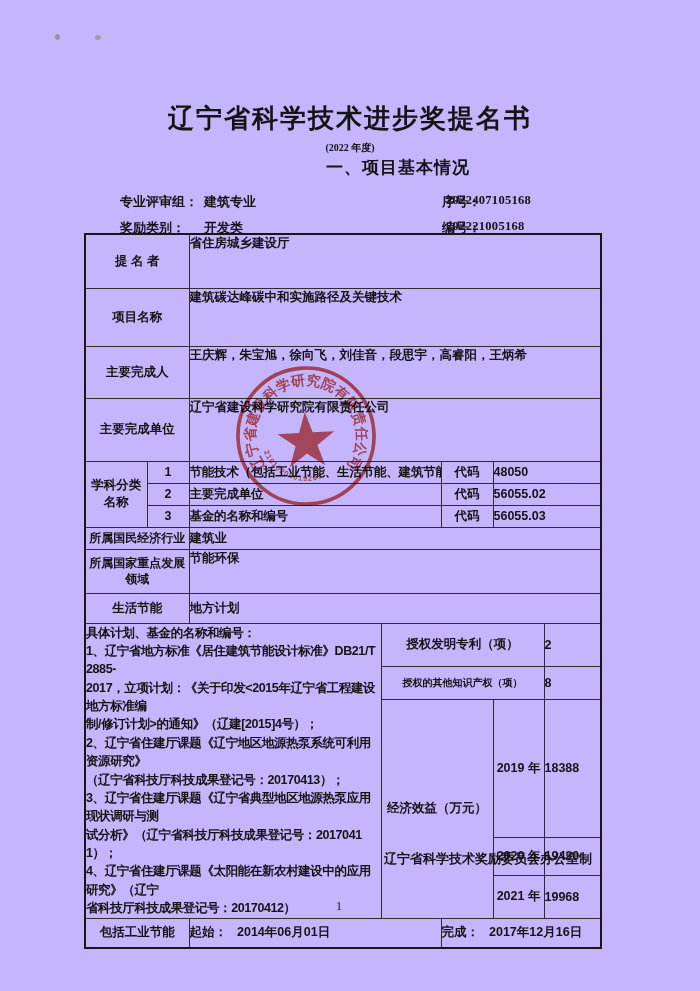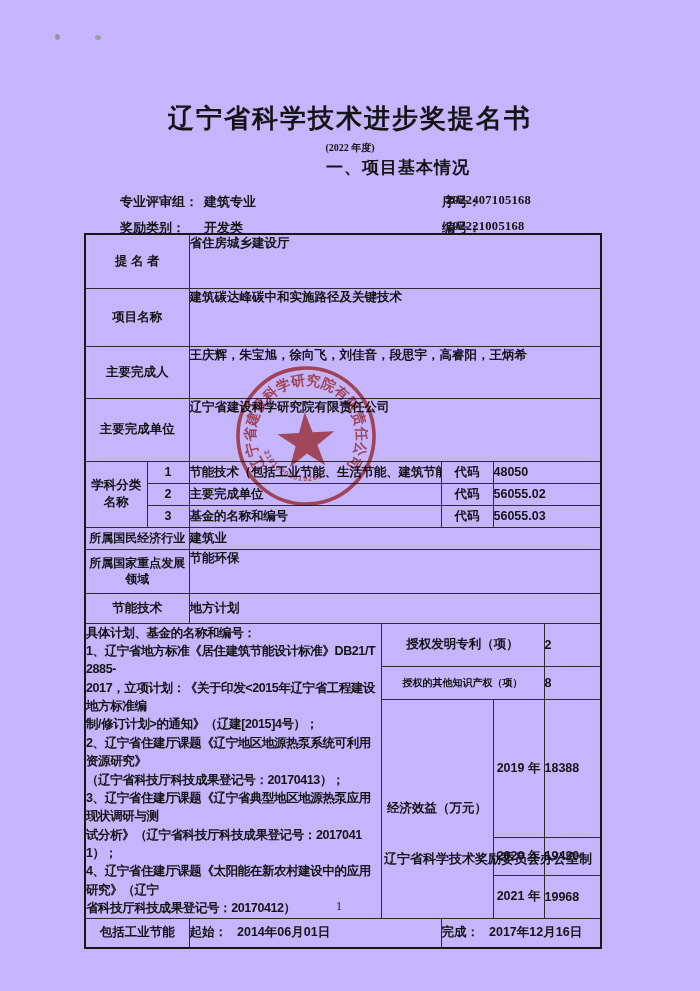--- a/index.html
+++ b/index.html
@@ -122,21 +122,21 @@
     <tr style="height:22px">
       <td colspan="2" class="lbl" style="font-size:12px">所属国民经济行业</td>
       <td colspan="5" class="val">建筑业</td>
     </tr>
     <tr style="height:44px">
       <td colspan="2" class="lbl pre" style="font-size:12px">所属国家重点发展
 领域</td>
       <td colspan="5" class="val top">节能环保</td>
     </tr>
     <tr style="height:30px">
-      <td colspan="2" class="lbl">节能技术</td>
+      <td colspan="2" class="lbl">生活节能</td>
       <td colspan="5" class="val">地方计划</td>
     </tr>
     <tr style="height:43px">
       <td colspan="3" rowspan="5" class="plan">具体计划、基金的名称和编号：
 1、辽宁省地方标准《居住建筑节能设计标准》DB21/T2885-
 2017，立项计划：《关于印发&lt;2015年辽宁省工程建设地方标准编
 制/修订计划&gt;的通知》（辽建[2015]4号）；
 2、辽宁省住建厅课题《辽宁地区地源热泵系统可利用资源研究》
 （辽宁省科技厅科技成果登记号：20170413）；
 3、辽宁省住建厅课题《辽宁省典型地区地源热泵应用现状调研与测

